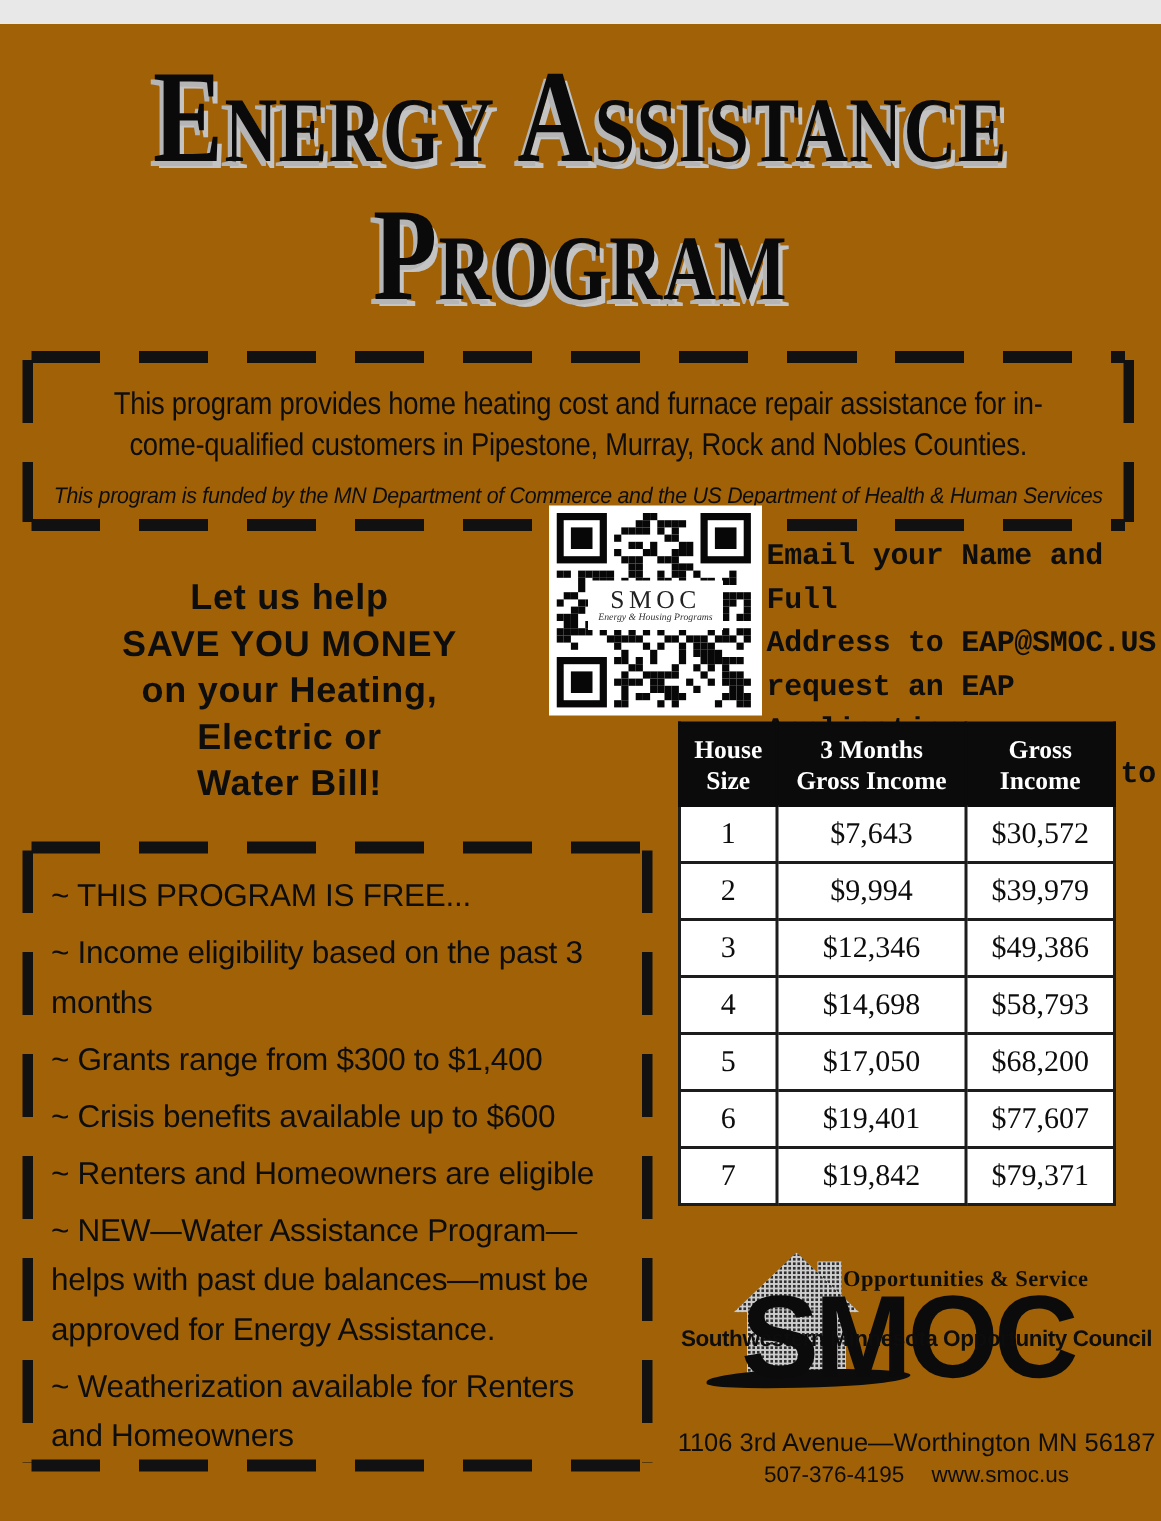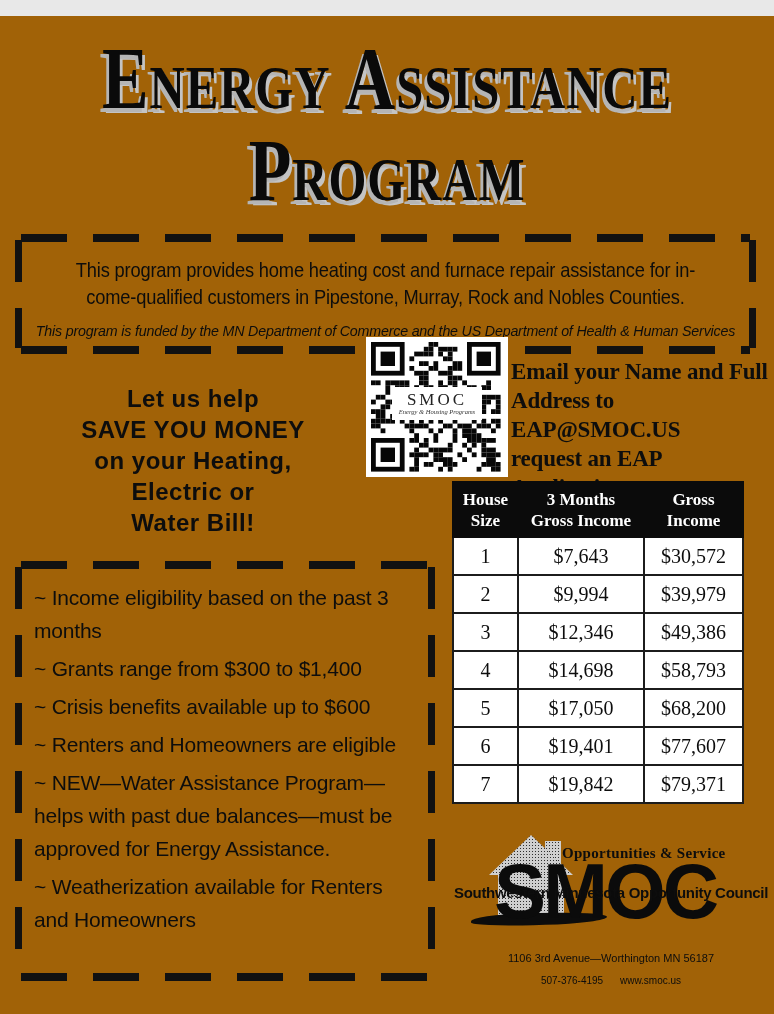--- a/index.html
+++ b/index.html
@@ -51,22 +51,22 @@
   .qr-label { position:absolute; left:26px; right:26px; top:50px; height:33px;
     background:#fff; display:flex; flex-direction:column; align-items:center;
     justify-content:center; z-index:4; }
   .qr-label .big { font-family:"Liberation Serif", serif; font-size:17px;
     letter-spacing:3px; color:#222; line-height:1; }
   .qr-label .small { font-family:"Liberation Serif", serif; font-style:italic;
     font-size:6.5px; color:#333; line-height:1.2; white-space:nowrap; }
 
   
   .cta { position:absolute; left:511px; top:341px; width:262px;
-    font-family:Liberation Serif, serif; font-weight:bold;
-    font-size:23px; line-height:29px; letter-spacing:-0.2px; }
+    font-family:Liberation Mono, monospace; font-weight:bold;
+    font-size:20px; line-height:29px; letter-spacing:-0.2px; }
 
   
   .income { position:absolute; left:452px; top:465px; border-collapse:collapse;padding-left:28px; }
   .income th {
     background:#0b0b0b; color:#fff; font-family:"Liberation Serif", serif;
     font-weight:bold; font-size:17px; line-height:21px; white-space:pre-line;
     height:55px; padding:2px 4px; border:2px solid #0b0b0b; text-align:center;
   }
   .income td {
     font-family:"Liberation Serif", serif; font-size:20px; text-align:center;
@@ -93,23 +93,23 @@
     background:#0c0c0c; border-radius:45% 55% 50% 50%/60% 50% 60% 40%;
     transform:rotate(-1.5deg); }
   .smoc-name { position:absolute; left:494px; top:836px; font-weight:bold;
     font-size:78px; line-height:1; letter-spacing:-3px; color:#0b0b0b; }
   .smoc-tagline { position:absolute; left:562px; top:829px;
     font-family:"Liberation Serif", serif; font-weight:bold;
     font-size:15px; letter-spacing:0.3px; }
   .smoc-council { position:absolute; left:450px; top:868px; width:322px;
     text-align:center; font-weight:bold; font-size:15px; letter-spacing:-0.3px; }
   .smoc-address { position:absolute; left:450px; top:936px; width:322px;
-    text-align:center; font-size:11px; }
+    text-align:center; font-size:17px; }
   .smoc-contact { position:absolute; left:450px; top:959px; width:322px;
-    text-align:center; font-size:10px; }
+    text-align:center; font-size:15px; }
   .smoc-contact .site { margin-left:14px; }
 </style>
 </head>
 <body>
 
 <div class="page">
 
   <div class="title-line title-1">Energy Assistance</div>
   <div class="title-line title-2">Program</div>
 
@@ -466,20 +466,21 @@
       </tr>
     </tbody>
   </table>
 
   <div class="dashbox points">
     <i class="dh top"></i>
     <i class="dh bot"></i>
     <i class="dv lft"></i>
     <i class="dv rgt"></i>
     <div class="points-inner">
+      <p>~ THIS PROGRAM IS FREE...</p>
       <p>~ Income eligibility based on the past 3 months</p>
       <p>~ Grants range from $300 to $1,400</p>
       <p>~ Crisis benefits available up to $600</p>
       <p>~ Renters and Homeowners are eligible</p>
       <p>~ NEW—Water Assistance Program— helps with past due balances—must be approved for Energy Assistance.</p>
       <p>~ Weatherization available for Renters and Homeowners</p>
     </div>
   </div>
 
   <div class="house">

